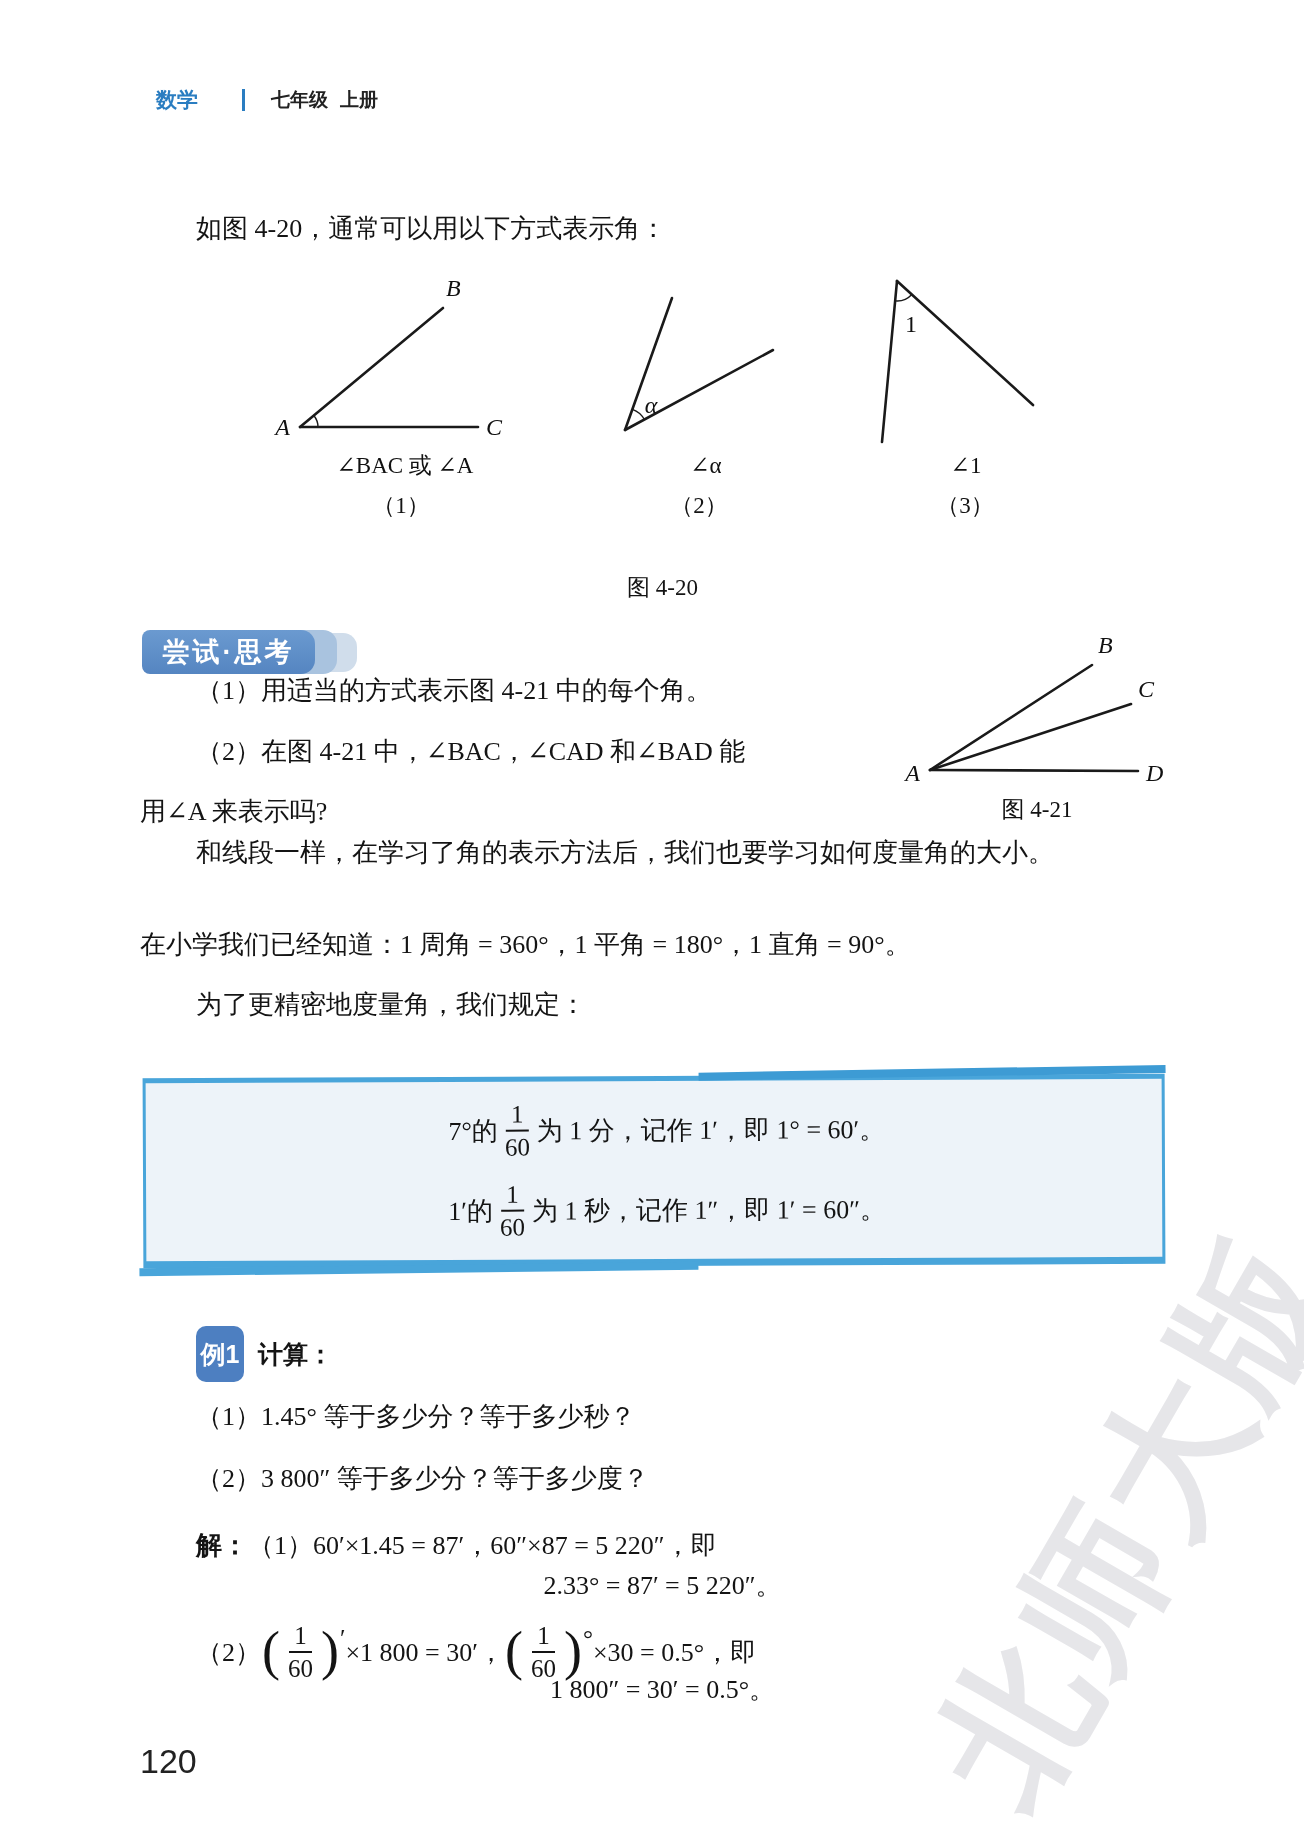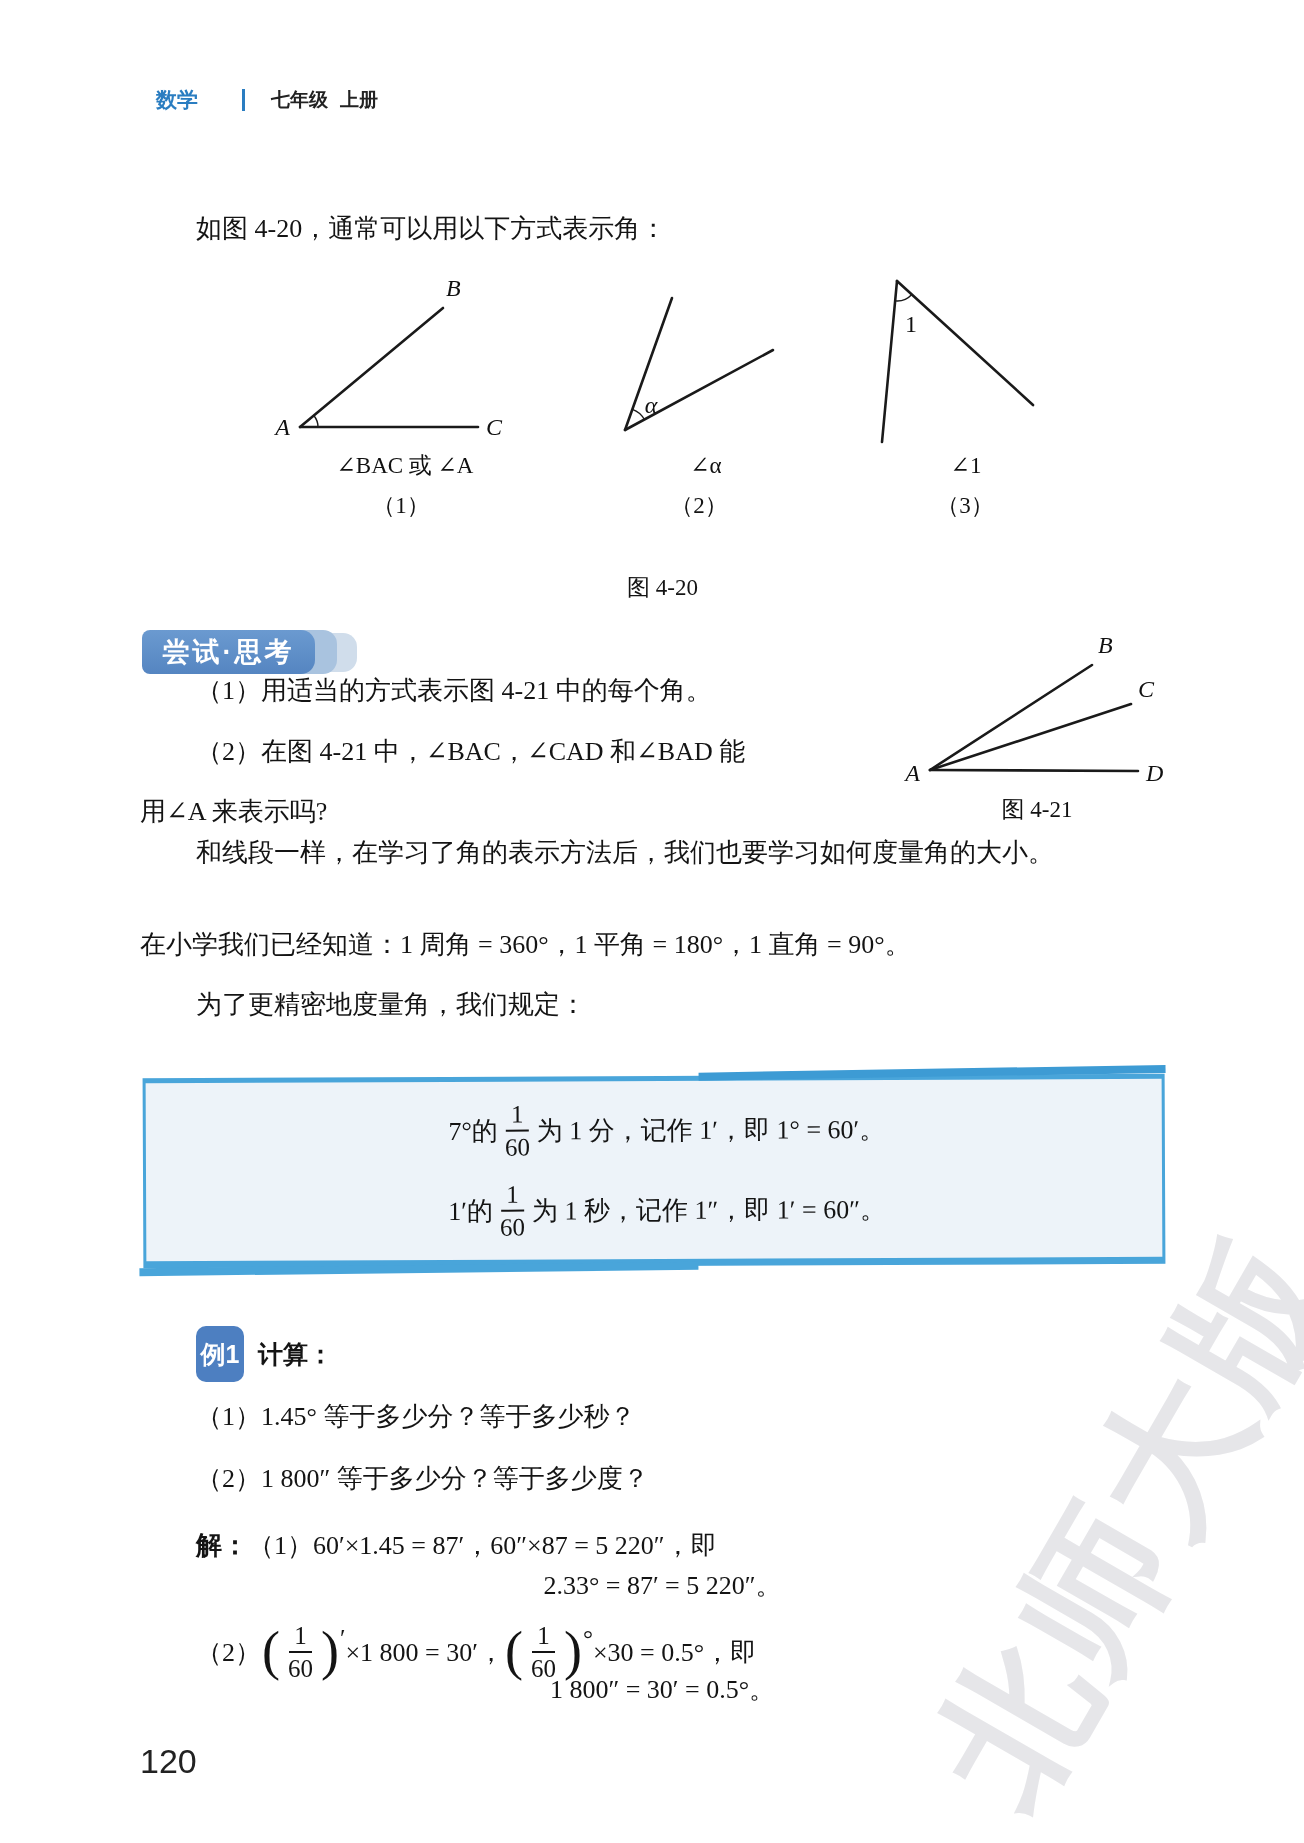--- a/index.html
+++ b/index.html
@@ -150,21 +150,21 @@
       </span>
       <span>为 1 秒，记作 1″，即 1′ = 60″。</span>
     </div>
   </div>
 
   <div class="ex-badge">
     <span>例1</span>
   </div>
   <div class="line hei bold" style="left:258px;top:1338px;font-size:25px;">计算：</div>
   <div class="line" style="left:196px;top:1400px;">（1）1.45° 等于多少分？等于多少秒？</div>
-  <div class="line" style="left:196px;top:1462px;">（2）1 800″ 等于多少分？等于多少度？</div>
+  <div class="line" style="left:196px;top:1462px;">（2）3 800″ 等于多少分？等于多少度？</div>
 
   <div class="line" style="left:196px;top:1497px;margin-top:32px;">
     <span class="hei bold">解：</span><span>（1）60′×1.45 = 87′，60″×87 = 5 220″，即</span>
   </div>
   <div class="center-col" style="top:1568px;">2.33° = 87′ = 5 220″。</div>
 
   <div class="sol2-row">
     <span>（2）</span>
     <span class="bigparen">(</span>
     <span class="frac">

